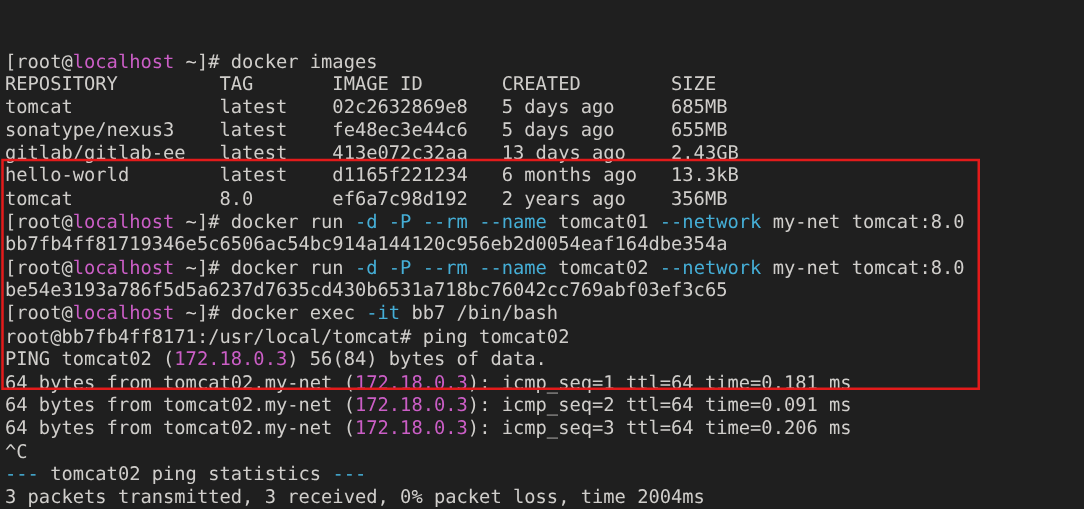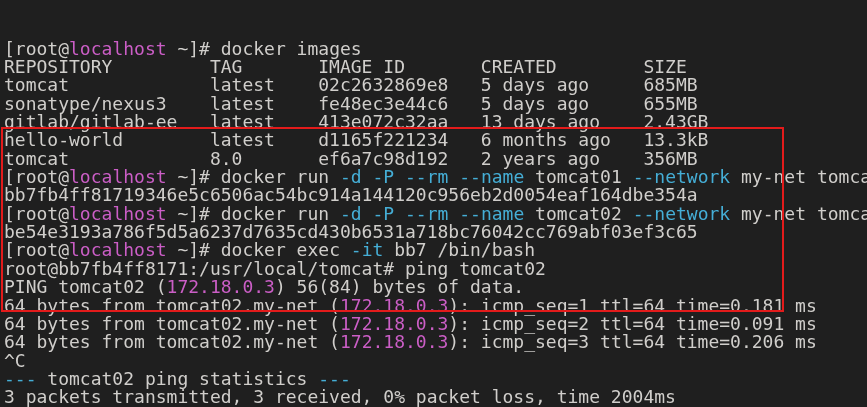--- a/index.html
+++ b/index.html
@@ -11,21 +11,21 @@
     --cursor:#b7b4b0;
   }
   *{margin:0;padding:0;box-sizing:border-box;}
   html,body{width:867px;height:407px;overflow:hidden;}
   body{background:var(--bg);}
   .terminal{
     position:relative;
     width:736px;height:407px;
     background:var(--bg);
     font-family:"DejaVu Sans Mono","Liberation Mono",monospace;
-    font-size:18px;
+    font-size:15px;
     line-height:18.35px;
     padding:3px 0 0 4px;
     white-space:pre;
     color:var(--fg);
   }
   .term-line{height:18.35px;}
   .seg-default{color:var(--fg);}
   .seg-magenta{color:var(--magenta);}
   .seg-cyan{color:var(--cyan);}
   .highlight-box{

